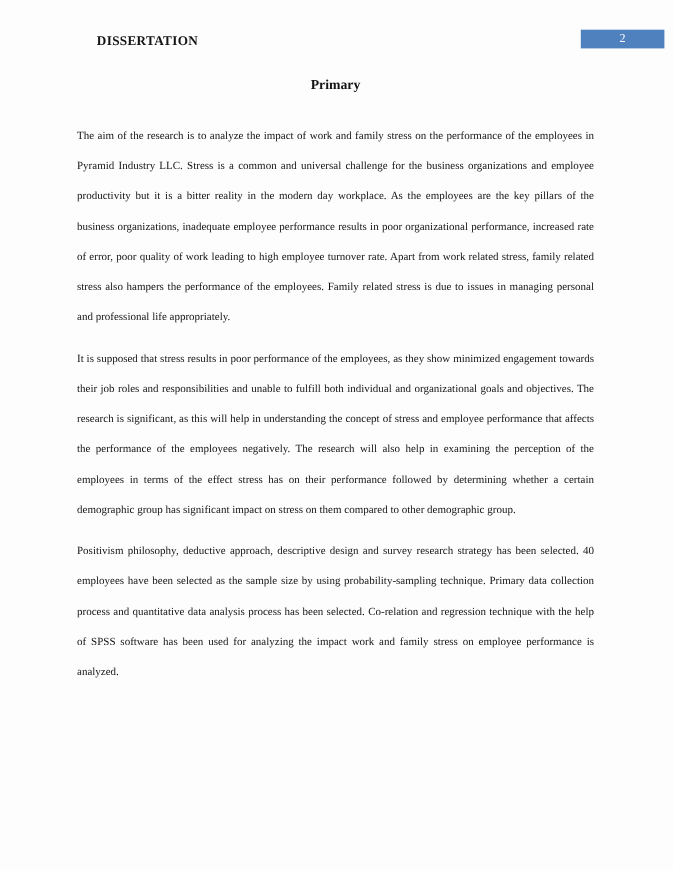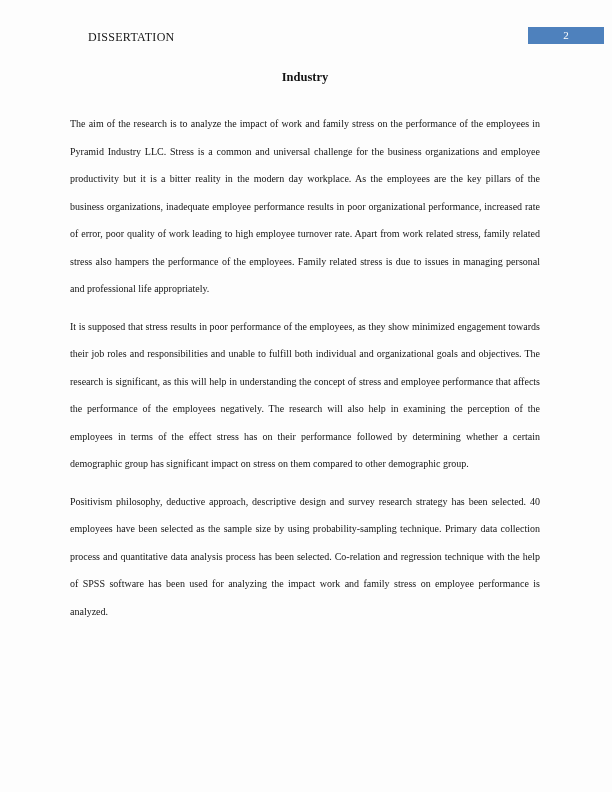--- a/index.html
+++ b/index.html
@@ -17,20 +17,21 @@
     color: #141414;
     box-sizing: border-box;
     overflow: hidden;
   }
   .running-head {
     position: absolute;
     top: 30px;
     left: 88px;
     font-size: 12px;
     letter-spacing: 0.3px;
+    font-weight: bold;
   }
   .page-number-badge {
     position: absolute;
     top: 27px;
     left: 528px;
     width: 76px;
     height: 17px;
     background: #4e81bd; 
     color: #ffffff;
     font-size: 11px;
@@ -64,21 +65,21 @@
 
 <div class="page">
 
   <div class="running-head">DISSERTATION</div>
 
   <div class="page-number-badge" style="background: rgb(78, 129, 189); color: rgb(255, 255, 255);">
     <span>2</span>
   </div>
 
   <div class="content">
-    <h1 class="doc-title">Industry</h1>
+    <h1 class="doc-title">Primary</h1>
 
     <p class="para">The aim of the research is to analyze the impact of work and family stress on the performance of the employees in Pyramid Industry LLC. Stress is a common and universal challenge for the business organizations and employee productivity but it is a bitter reality in the modern day workplace. As the employees are the key pillars of the business organizations, inadequate employee performance results in poor organizational performance, increased rate of error, poor quality of work leading to high employee turnover rate. Apart from work related stress, family related stress also hampers the performance of the employees. Family related stress is due to issues in managing personal and professional life appropriately.</p>
 
     <p class="para">It is supposed that stress results in poor performance of the employees, as they show minimized engagement towards their job roles and responsibilities and unable to fulfill both individual and organizational goals and objectives. The research is significant, as this will help in understanding the concept of stress and employee performance that affects the performance of the employees negatively. The research will also help in examining the perception of the employees in terms of the effect stress has on their performance followed by determining whether a certain demographic group has significant impact on stress on them compared to other demographic group.</p>
 
     <p class="para">Positivism philosophy, deductive approach, descriptive design and survey research strategy has been selected. 40 employees have been selected as the sample size by using probability-sampling technique. Primary data collection process and quantitative data analysis process has been selected. Co-relation and regression technique with the help of SPSS software has been used for analyzing the impact work and family stress on employee performance is analyzed.</p>
   </div>
 
 </div>
 

